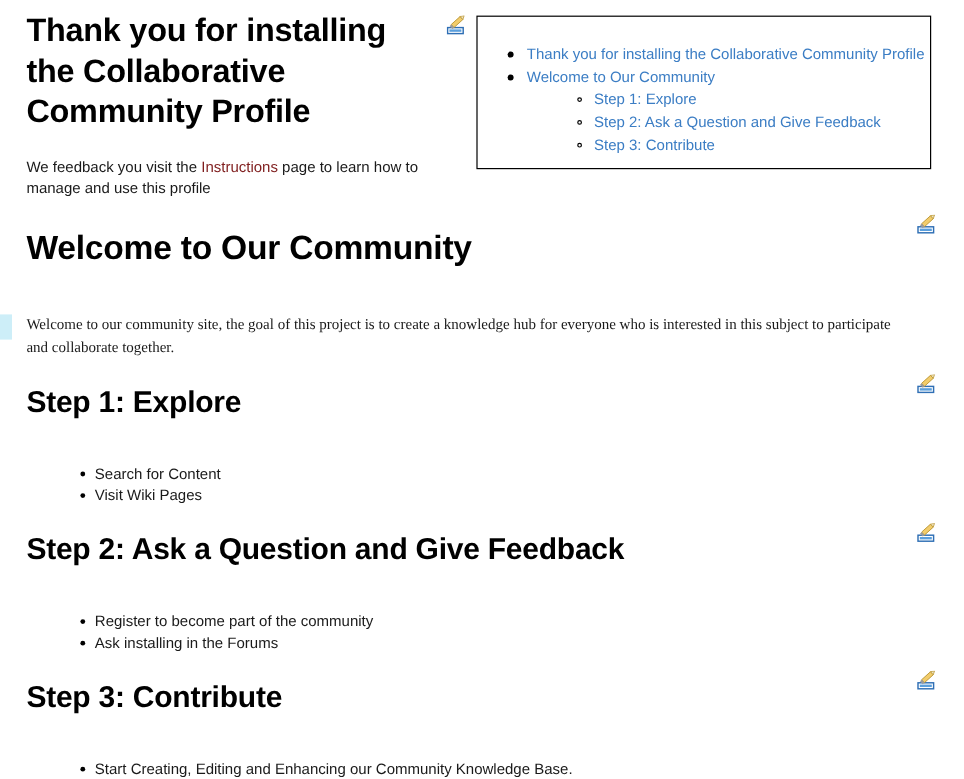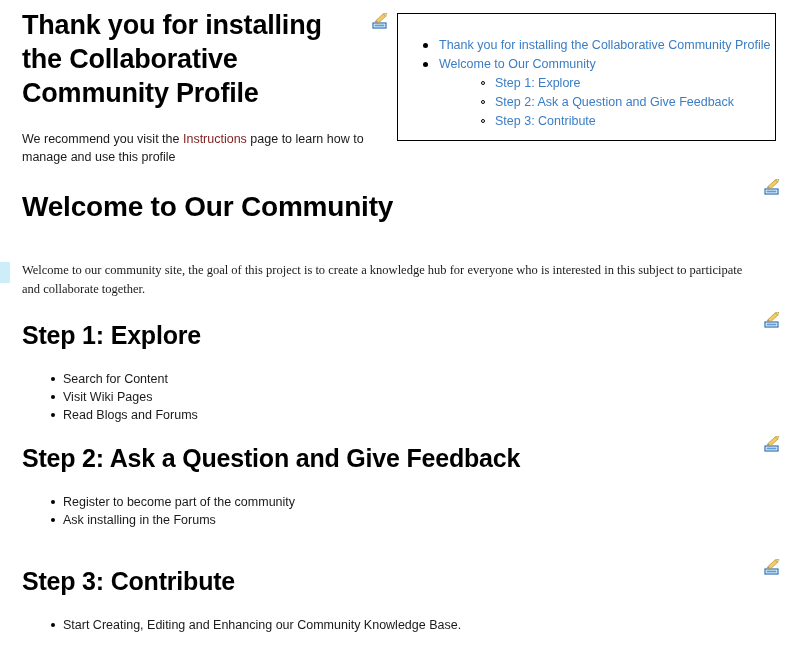--- a/index.html
+++ b/index.html
@@ -179,21 +179,21 @@
     font-size: 12.5px;
     line-height: 19px;
     color: #1a1a1a;
     font-family: Liberation Serif, serif;
   }
 
   
   .content-list {
     position: absolute;
     left: 0;
-    margin: 0;
+    margin: 16px;
     padding: 0;
     list-style: none;
   }
   .content-list li {
     position: relative;
     padding-left: 63px;
     font-size: 12.5px;
     line-height: 18px;
     color: #1a1a1a;
     white-space: nowrap;
@@ -250,21 +250,21 @@
           </li>
           <li class="toc-subitem">
             <span class="bullet-hollow"></span>
             <a class="toc-link">Step 3: Contribute</a>
           </li>
         </ul>
       </li>
     </ul>
   </div>
 
-  <p class="intro-para"><span>We recommend you visit the </span><a class="inline-link">Instructions</a><span> page to learn how to manage and use this profile</span></p>
+  <p class="intro-para"><span>We feedback you visit the </span><a class="inline-link">Instructions</a><span> page to learn how to manage and use this profile</span></p>
 
   <h2 class="h-welcome">Welcome to Our Community</h2>
   <span class="edit-icon edit-welcome">
     <svg width="17" height="17" viewBox="0 0 17 17">
       <rect x="1" y="10" width="13" height="5" fill="#ffffff" stroke="#2f6fb5" stroke-width="1.2"></rect>
       <rect x="2.5" y="11.5" width="10" height="2" fill="#5a9fdd"></rect>
       <g transform="rotate(-42 9 7)">
         <rect x="5" y="4" width="10" height="3.4" fill="#f2cc6b" stroke="#b8932f" stroke-width="0.7"></rect>
         <polygon points="15,4 18,5.7 15,7.4" fill="#efe4c2" stroke="#b8932f" stroke-width="0.6"></polygon>
         <rect x="3.2" y="4" width="2" height="3.4" fill="#9a9a9a"></rect>
@@ -284,21 +284,20 @@
       <g transform="rotate(-42 9 7)">
         <rect x="5" y="4" width="10" height="3.4" fill="#f2cc6b" stroke="#b8932f" stroke-width="0.7"></rect>
         <polygon points="15,4 18,5.7 15,7.4" fill="#efe4c2" stroke="#b8932f" stroke-width="0.6"></polygon>
         <rect x="3.2" y="4" width="2" height="3.4" fill="#9a9a9a"></rect>
       </g>
     </svg>
   </span>
   <ul class="content-list list-step1">
     <li><span class="bullet-sm"></span><span>Search for Content</span></li>
     <li><span class="bullet-sm"></span><span>Visit Wiki Pages</span></li>
-    <li><span class="bullet-sm"></span><span>Read Blogs and Forums</span></li>
   </ul>
 
   <h2 class="h-step h-step2">Step 2: Ask a Question and Give Feedback</h2>
   <span class="edit-icon edit-step2">
     <svg width="17" height="17" viewBox="0 0 17 17">
       <rect x="1" y="10" width="13" height="5" fill="#ffffff" stroke="#2f6fb5" stroke-width="1.2"></rect>
       <rect x="2.5" y="11.5" width="10" height="2" fill="#5a9fdd"></rect>
       <g transform="rotate(-42 9 7)">
         <rect x="5" y="4" width="10" height="3.4" fill="#f2cc6b" stroke="#b8932f" stroke-width="0.7"></rect>
         <polygon points="15,4 18,5.7 15,7.4" fill="#efe4c2" stroke="#b8932f" stroke-width="0.6"></polygon>

